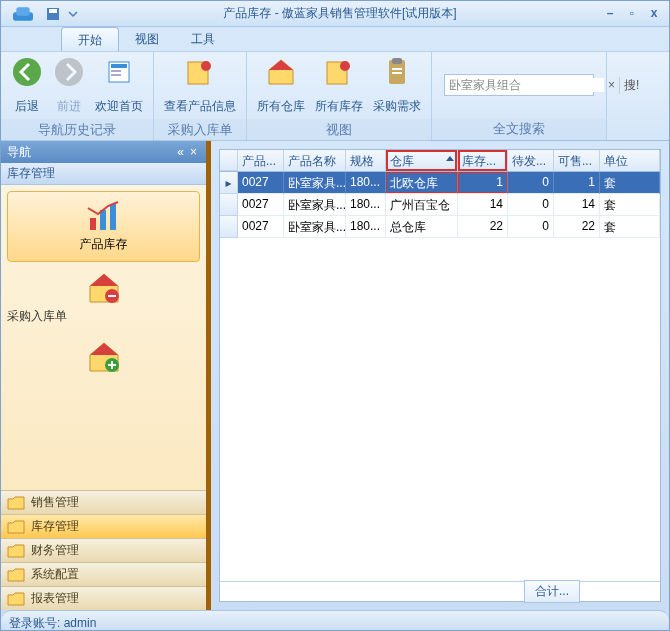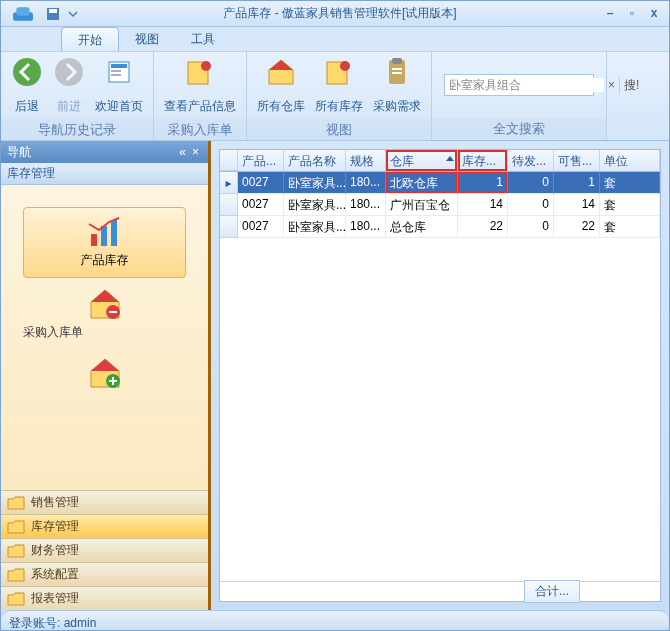--- a/index.html
+++ b/index.html
@@ -23,26 +23,26 @@
 .ribbon-btn.disabled { opacity: 0.5; cursor: default; }
 .ribbon-btn-icon { width: 32px; height: 32px; margin-bottom: 2px; }
 .ribbon-btn-label { color: #2b5a91; white-space: nowrap; margin-top: 8px; }
 .ribbon-group-label { text-align: center; color: #5a7fb0; font-size: 13px; padding: 2px 0; background: rgba(200,220,240,0.4); }
 .search-box { background: #fff; border: 1px solid #a8c5e6; height: 22px; display: flex; align-items: center; margin: 6px; padding: 0 4px; width: 150px; }
 .search-input { border: none; outline: none; flex: 1; color: #888; }
 .search-clear { color: #666; cursor: pointer; margin: 0 4px; }
 .search-go { color: #555; cursor: pointer; padding: 0 4px; border-left: 1px solid #ccc; }
 
 .main { display: flex; height: 469px; }
-.sidebar { width: 210px; background: #e3eefb; border-right: 3px solid #a16207; display: flex; flex-direction: column; }
+.sidebar { width: 210px; background: #e3eefb; border-right: 5px solid #a16207; display: flex; flex-direction: column; }
 .sidebar-header { height: 22px; background: linear-gradient(#7aa7d8, #5a8bc4); color: #fff; display: flex; align-items: center; padding: 0 6px; }
 .sidebar-header-title { flex: 1; }
 .sidebar-header-ctrl { cursor: pointer; padding: 0 3px; }
 .sidebar-section-head { height: 22px; background: linear-gradient(#e2edfb, #c3d9f2); border-bottom: 1px solid #a8c5e6; display: flex; align-items: center; padding: 0 6px; color: #2b5a91; cursor: pointer; }
-.sidebar-body { flex: 1; background: linear-gradient(#fdf4e0, #fbe9c1); overflow-y: auto; padding: 22px; }
+.sidebar-body { flex: 1; background: linear-gradient(#fdf4e0, #fbe9c1); overflow-y: auto; padding: 6px; }
 .nav-card { background: linear-gradient(#fff2d8, #ffd88a); border: 1px solid #e8b44a; border-radius: 4px; padding: 8px; text-align: center; margin-bottom: 10px; }
 .nav-card-icon { width: 40px; height: 32px; margin: 0 auto 4px; }
 .nav-item { margin: 8px 0 16px; cursor: pointer; }
 .nav-item-icon { width: 36px; height: 32px; margin: 0 auto 4px; }
 .nav-item-label { color: #333; }
 .sidebar-accordion { }
 .accordion-item { height: 24px; background: linear-gradient(#f5f0e0, #ead9b0); border-top: 1px solid #cfc29a; display: flex; align-items: center; padding: 0 6px; cursor: pointer; color: #4a3c1a; }
 .accordion-item.active { background: linear-gradient(#ffe8a8, #ffc851); }
 .accordion-folder { width: 18px; height: 14px; margin-right: 6px; }
 

